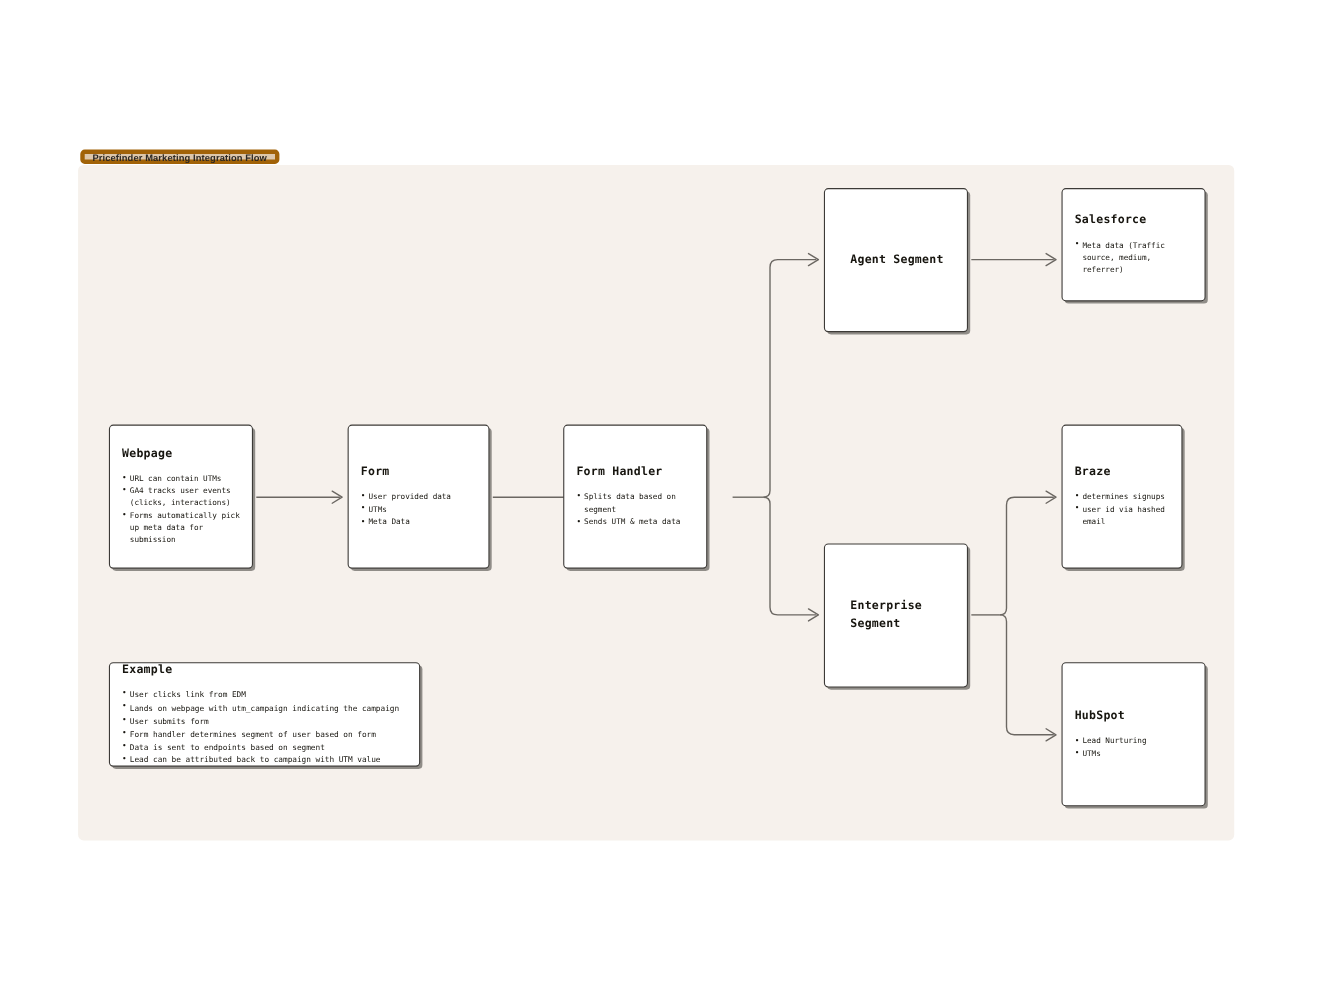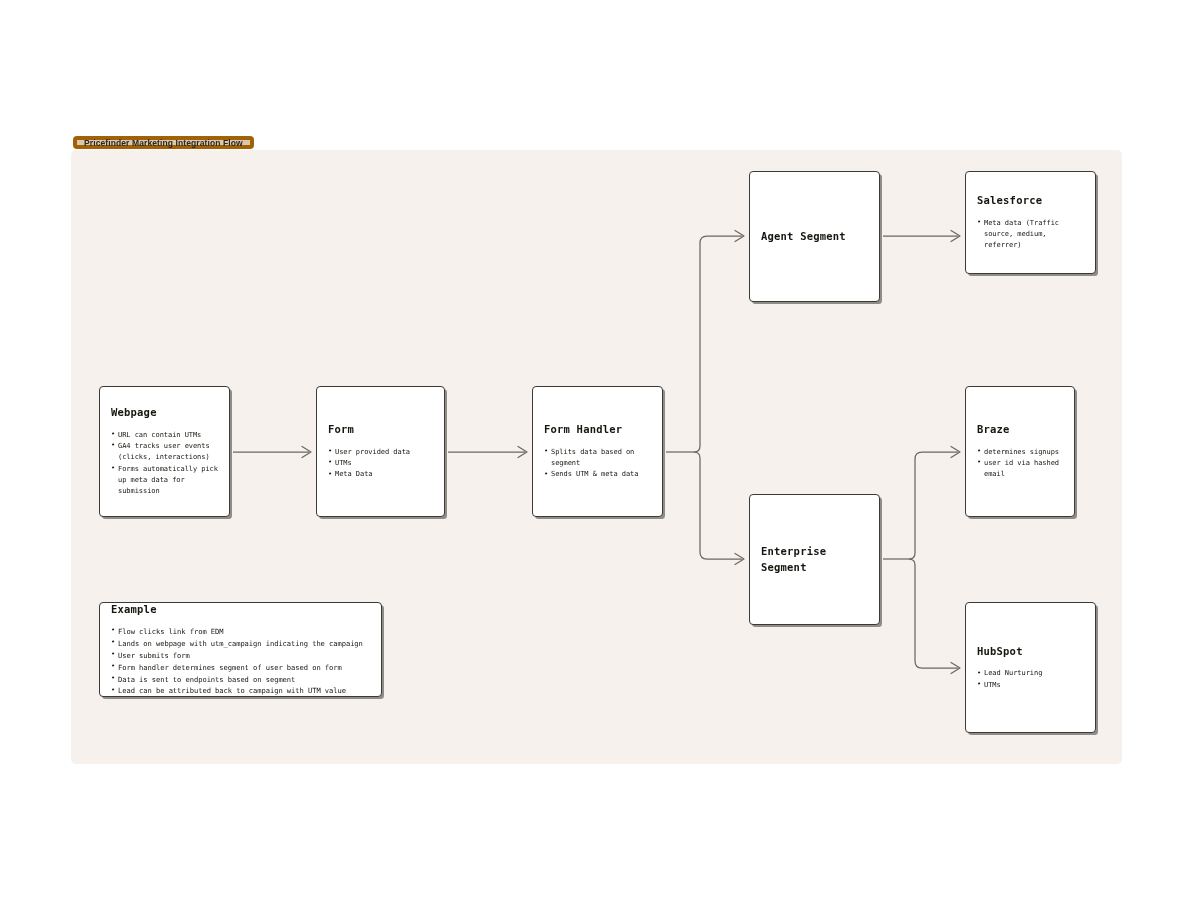--- a/index.html
+++ b/index.html
@@ -71,21 +71,21 @@
   .node-title {
     font-family: "DejaVu Sans Mono", monospace;
     font-size: 10.5px;
     font-weight: 700;
     color: #17150f;
     letter-spacing: 0.2px;
     margin-bottom: 9px;
     white-space: pre-line;
     line-height: 1.45;
   }
-  .node.plain .node-title { margin-bottom: 0; }
+  .node.plain .node-title { margin-bottom: 0; margin-left: 12px; }
   .node ul {
     margin: 0; padding: 0; list-style: none;
   }
   .node li {
     font-family: "DejaVu Sans Mono", monospace;
     font-size: 7px;
     line-height: 1.62;
     color: #17150f;
     position: relative;
     padding-left: 7px;
@@ -96,21 +96,21 @@
     position: absolute;
     left: 0; top: -0.5px;
     font-size: 7px;
     color: #17150f;
   }
   .node.wide li { font-size: 7.1px; line-height: 1.68; }
 
   
   #node-webpage    { left: 99px;  top: 386px; width: 131px; height: 131px; }
   #node-form       { left: 316px; top: 386px; width: 129px; height: 131px; }
-  #node-handler    { left: 532px; top: 386px; width: 131px; height: 131px; }
+  #node-handler    { left: 512px; top: 386px; width: 131px; height: 131px; }
   #node-agent      { left: 749px; top: 171px; width: 131px; height: 131px; }
   #node-enterprise { left: 749px; top: 494px; width: 131px; height: 131px; }
   #node-salesforce { left: 965px; top: 171px; width: 131px; height: 103px; }
   #node-braze      { left: 965px; top: 386px; width: 110px; height: 131px; }
   #node-hubspot    { left: 965px; top: 602px; width: 131px; height: 131px; }
   #node-example    { left: 99px;  top: 602px; width: 283px; height: 95px; }
 </style>
 </head>
 <body>
 
@@ -237,21 +237,21 @@
         <li>Lead Nurturing</li>
         <li>UTMs</li>
       </ul>
     </div>
   </div>
 
   <div class="node wide" id="node-example">
     <div class="node-inner">
       <div class="node-title">Example</div>
       <ul>
-        <li>Flow clicks link from EDM</li>
+        <li>User clicks link from EDM</li>
         <li>Lands on webpage with utm_campaign indicating the campaign</li>
         <li>User submits form</li>
         <li>Form handler determines segment of user based on form</li>
         <li>Data is sent to endpoints based on segment</li>
         <li>Lead can be attributed back to campaign with UTM value</li>
       </ul>
     </div>
   </div>
 
 </div>

